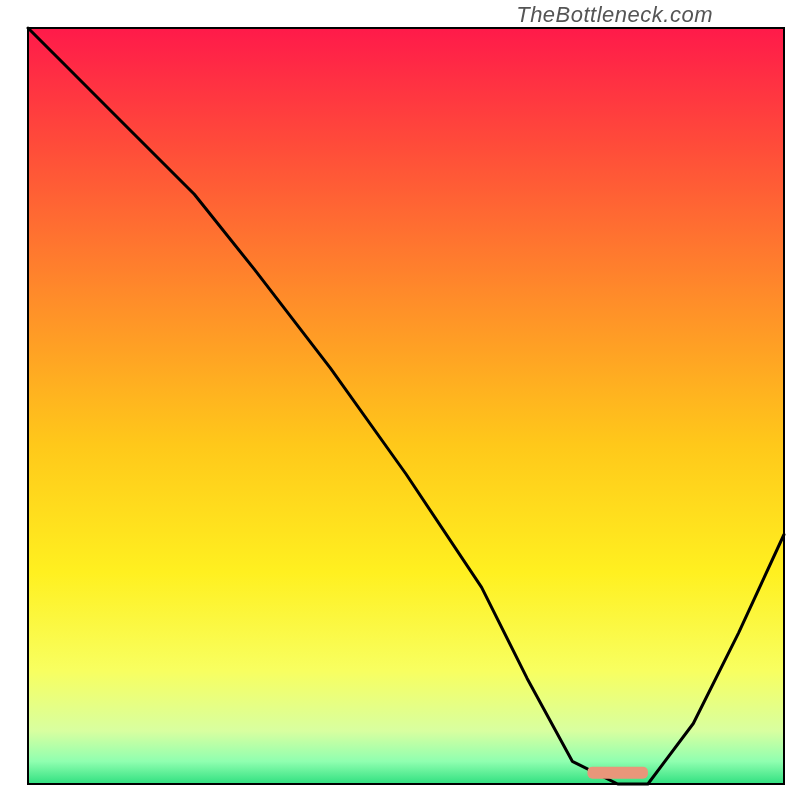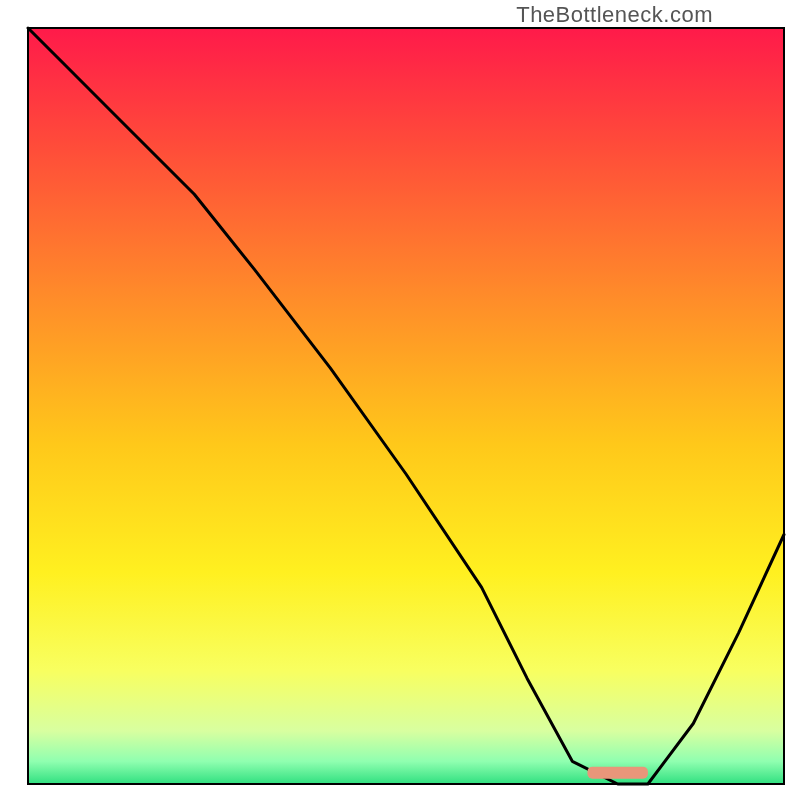--- a/index.html
+++ b/index.html
@@ -7,20 +7,21 @@
     padding: 0;
     width: 800px;
     height: 800px;
     font-family: Arial, sans-serif;
     background: #ffffff;
   }
   .container {
     position: relative;
     width: 723px;
     height: 800px;
+    font-style: italic;
   }
   .watermark {
     position: absolute;
     top: 2px;
     right: 10px;
     color: #555555;
     font-size: 22px;
     font-weight: 500;
     letter-spacing: 0.5px;
   }

